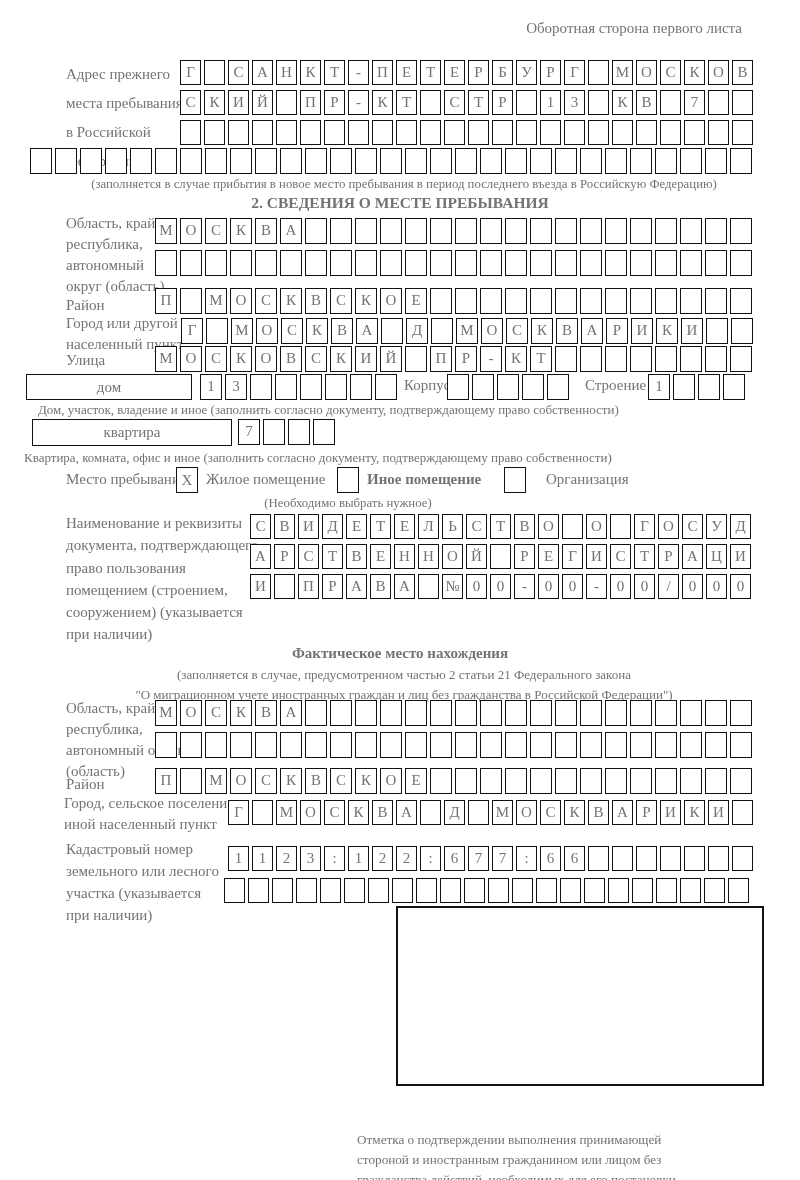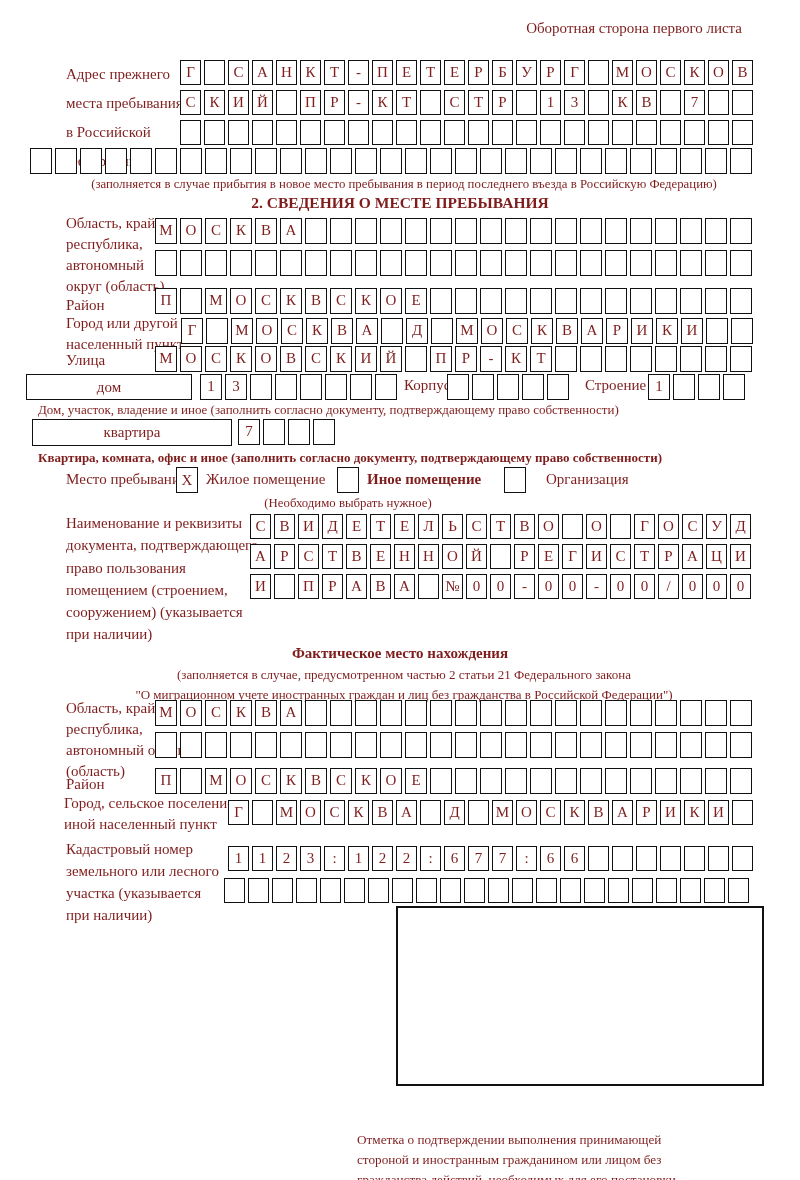--- a/index.html
+++ b/index.html
@@ -1,18 +1,18 @@
 <!DOCTYPE html>
 <html><head>
 <meta charset="utf-8">
 <style>
   html,body { margin:0; padding:0; background:#fff; }
   .page {
     position:relative; width:800px; height:1180px; background:#ffffff;
-    font-family:"Liberation Serif","DejaVu Serif",serif; color:#7f1d1d;
+    font-family:"Liberation Serif","DejaVu Serif",serif; color:#737373;
     overflow:hidden;
   }
   .abs { position:absolute; }
   .lbl { position:absolute; font-size:15px; line-height:22px; white-space:pre-line; }
   .note { position:absolute; font-size:12.8px; line-height:16px;padding-left:8px; }
   .center { left:0; right:0; text-align:center; }
   .title { position:absolute; font-weight:bold; font-size:15.5px; }
   .boxrow { position:absolute; white-space:nowrap; }
   .cbox {
     display:inline-block; width:22px; height:26px; margin-right:3px;
@@ -69,21 +69,21 @@
   <div class="labelbox" style="left:26px; top:374px; width:166px;text-align:center;">дом</div>
   <div class="boxrow" style="left:200px; top:374px;"><span class="cbox">1</span><span class="cbox">3</span><span class="cbox"></span><span class="cbox"></span><span class="cbox"></span><span class="cbox"></span><span class="cbox"></span><span class="cbox"></span></div>
   <div class="abs" style="left:404px; top:377px; font-size:15px;">Корпус</div>
   <div class="boxrow" style="left:447px; top:374px;"><span class="cbox"></span><span class="cbox"></span><span class="cbox"></span><span class="cbox"></span><span class="cbox"></span></div>
   <div class="abs" style="left:585px; top:377px; font-size:15px;">Строение</div>
   <div class="boxrow" style="left:648px; top:374px;"><span class="cbox">1</span><span class="cbox"></span><span class="cbox"></span><span class="cbox"></span></div>
   <div class="note" style="left:30px; top:402px; font-size:13px;">Дом, участок, владение и иное (заполнить согласно документу, подтверждающему право собственности)</div>
 
   <div class="labelbox" style="left:32px; top:419px; width:200px; height:27px;">квартира</div>
   <div class="boxrow" style="left:238px; top:419px;"><span class="cbox">7</span><span class="cbox"></span><span class="cbox"></span><span class="cbox"></span></div>
-  <div class="note" style="left:30px; top:450px; font-size:13px;font-weight:bold;">Квартира, комната, офис и иное (заполнить согласно документу, подтверждающему право собственности)</div>
+  <div class="note" style="left:16px; top:450px; font-size:13px;">Квартира, комната, офис и иное (заполнить согласно документу, подтверждающему право собственности)</div>
 
   <div class="abs" style="left:66px; top:471px; font-size:15px;">Место пребывания:</div>
   <div class="chk" style="left:176px; top:467px;">X</div>
   <div class="abs" style="left:206px; top:471px; font-size:15px;">Жилое помещение</div>
   <div class="chk" style="left:337px; top:467px;"></div>
   <div class="abs" style="left:367px; top:471px; font-size:15px;font-weight:bold;">Иное помещение</div>
   <div class="chk" style="left:504px; top:467px;"></div>
   <div class="abs" style="left:546px; top:471px; font-size:15px;">Организация</div>
   <div class="note" style="left:205px; top:495px; width:270px; text-align:center;">(Необходимо выбрать нужное)</div>
 

